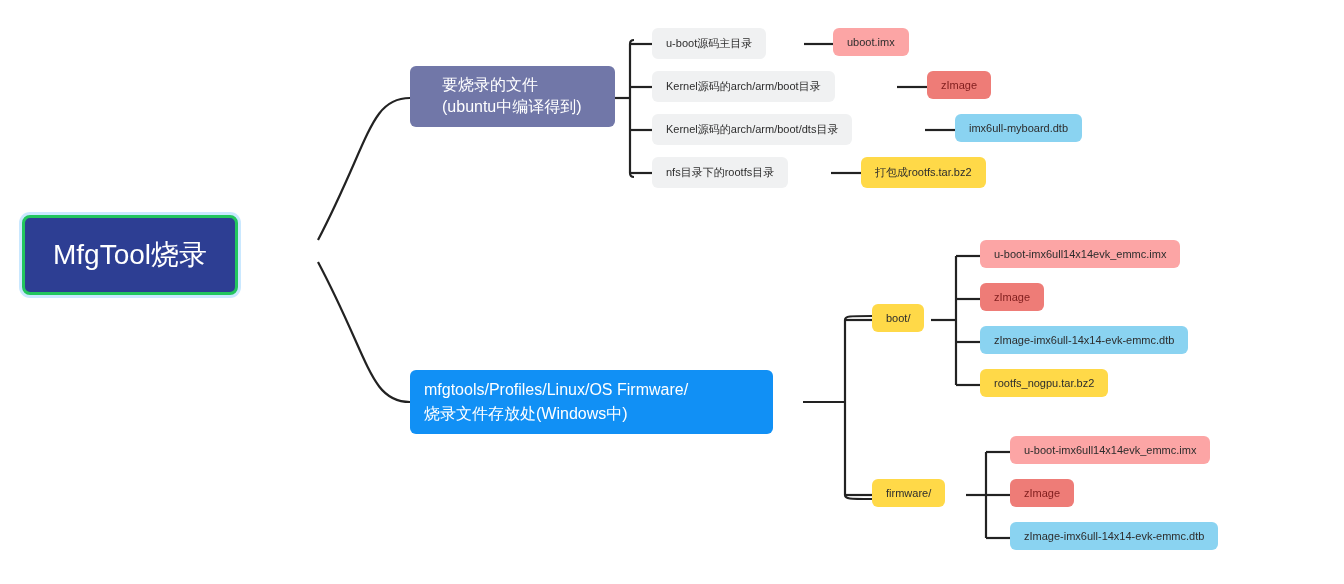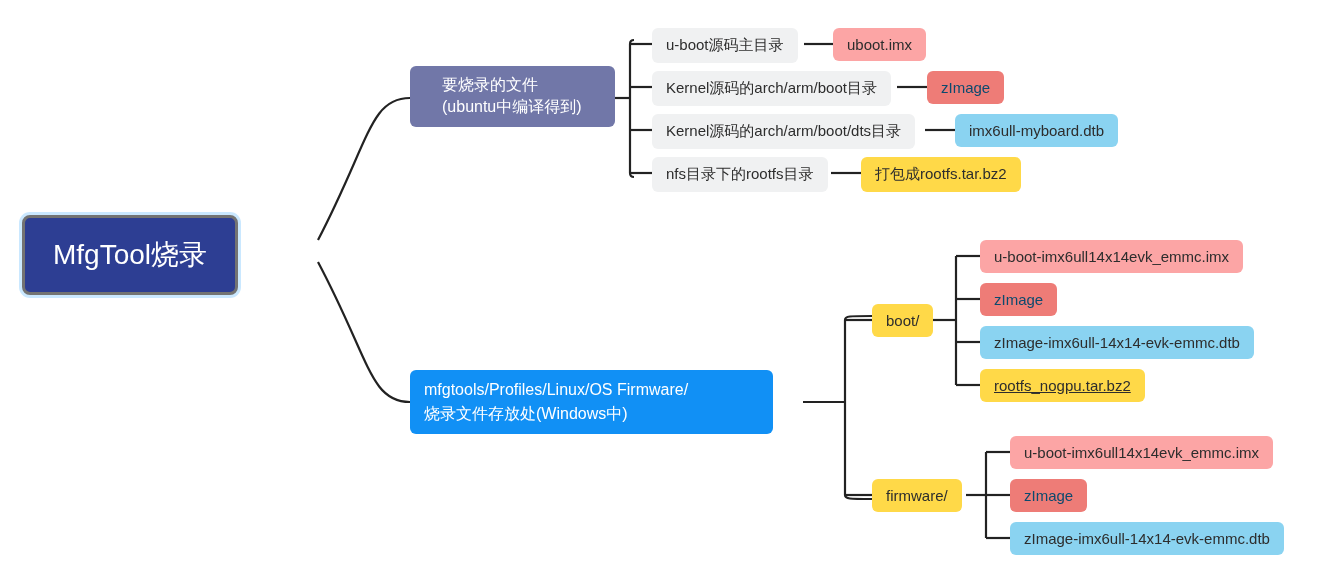--- a/index.html
+++ b/index.html
@@ -8,51 +8,51 @@
       height: 584px;
       background: #ffffff;
       font-family: "Segoe UI", Arial, sans-serif;
       position: relative;
       overflow: hidden;
     }
     .node {
       position: absolute;
       border-radius: 6px;
       padding: 8px 14px;
-      font-size: 15px;
+      font-size: 11px;
       white-space: nowrap;
       display: flex;
       align-items: center;
     }
     .root {
       background: #2d3e93;
       color: #ffffff;
       font-size: 28px;
       padding: 18px 28px;
       border-radius: 8px;
-      border: 3px solid #737373;
+      border: 3px solid #22c55e;
       box-shadow: 0 0 0 3px rgba(79,179,255,.3);
     }
     .purple {
       background: #7177a8;
       color: #ffffff;
       white-space: normal;
       line-height: 1.4;
       font-size: 16px;
     }
     .blue {
       background: #1190f5;
       color: #ffffff;
       white-space: normal;
       line-height: 1.5;
       font-size: 16px;
     }
     .gray   { background: #f0f1f2; color: #2d2d2d; }
     .green  { background: #fca5a5; color: #2d2d2d; }
-    .red    { background: #ee7c77; color: #0c4a6e; }
+    .red    { background: #ee7c77; color: #7f1d1d; }
     .skyblue{ background: #8ad3f1; color: #2d2d2d; }
     .yellow { background: #ffd948; color: #2d2d2d; }
     svg.connector-layer {
       position: absolute;
       top: 0; left: 0;
       width: 1344px;
       height: 584px;
       pointer-events: none;
     }
     svg path {
@@ -154,21 +154,21 @@
 </div>
 <div class="node green" style="left:980px; top:240px;">
   <span>u-boot-imx6ull14x14evk_emmc.imx</span>
 </div>
 <div class="node red" style="left:980px; top:283px;">
   <span>zImage</span>
 </div>
 <div class="node skyblue" style="left:980px; top:326px;">
   <span>zImage-imx6ull-14x14-evk-emmc.dtb</span>
 </div>
-<div class="node yellow" style="left:980px; top:369px;text-decoration:underline;">
+<div class="node yellow" style="left:980px; top:369px;">
   <span>rootfs_nogpu.tar.bz2</span>
 </div>
 
 <div class="node yellow" style="left:872px; top:479px;">
   <span>firmware/</span>
 </div>
 <div class="node green" style="left:1010px; top:436px;">
   <span>u-boot-imx6ull14x14evk_emmc.imx</span>
 </div>
 <div class="node red" style="left:1010px; top:479px;">

